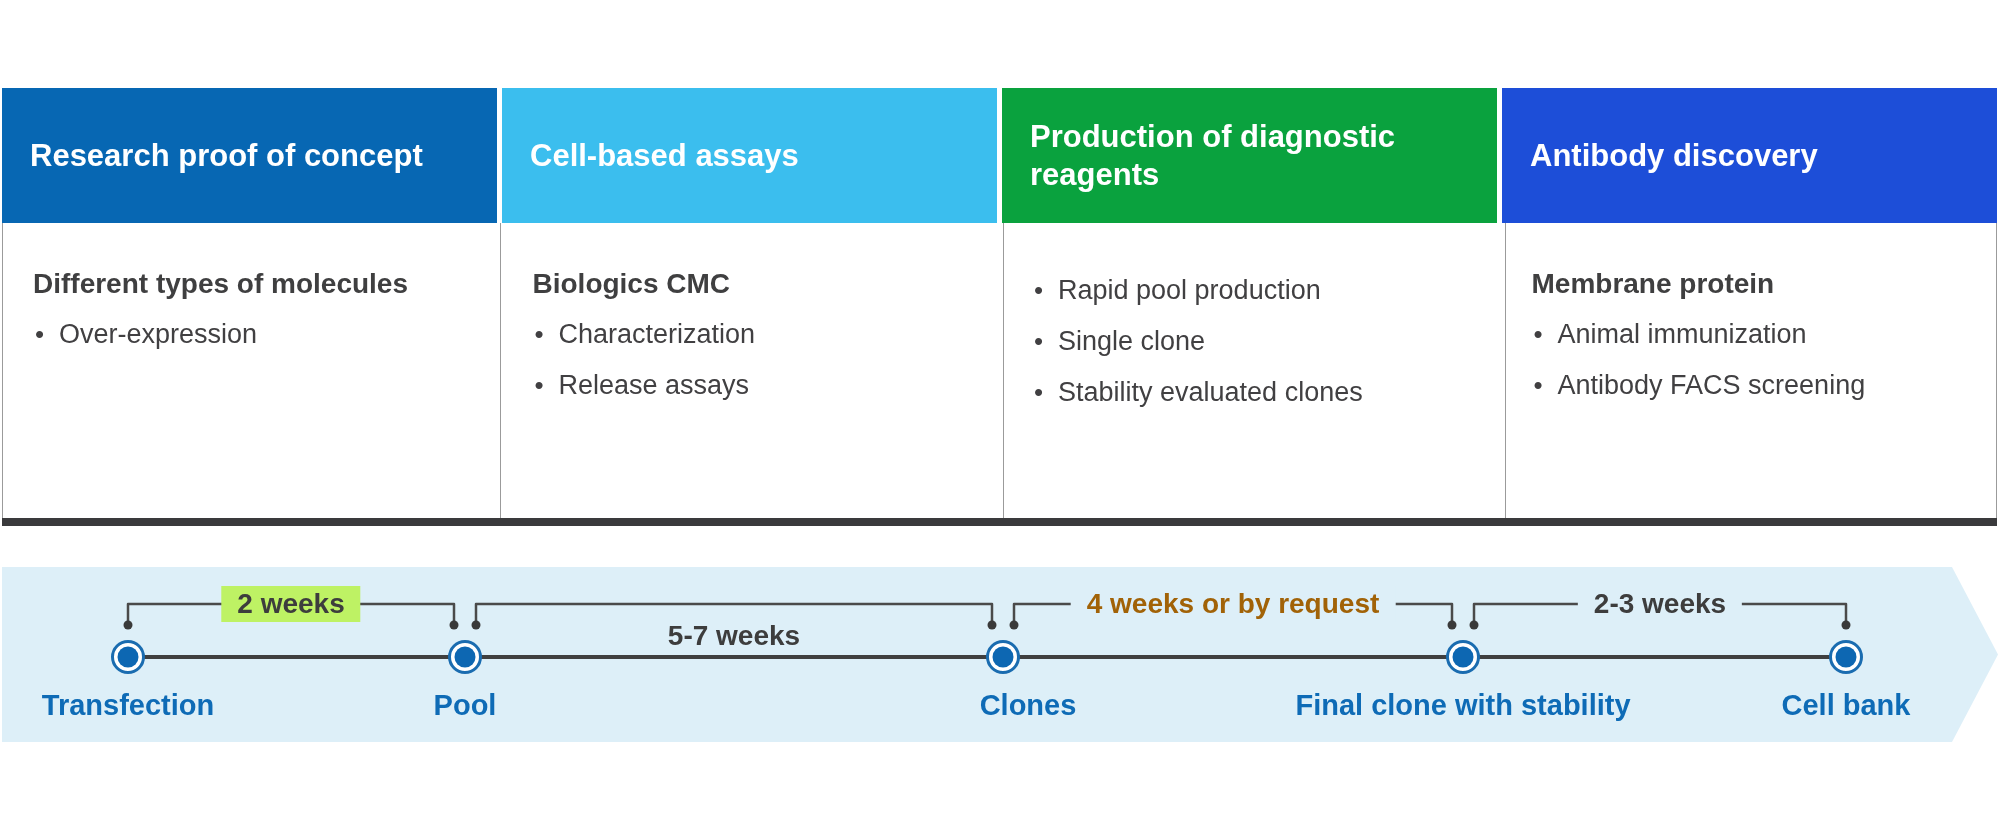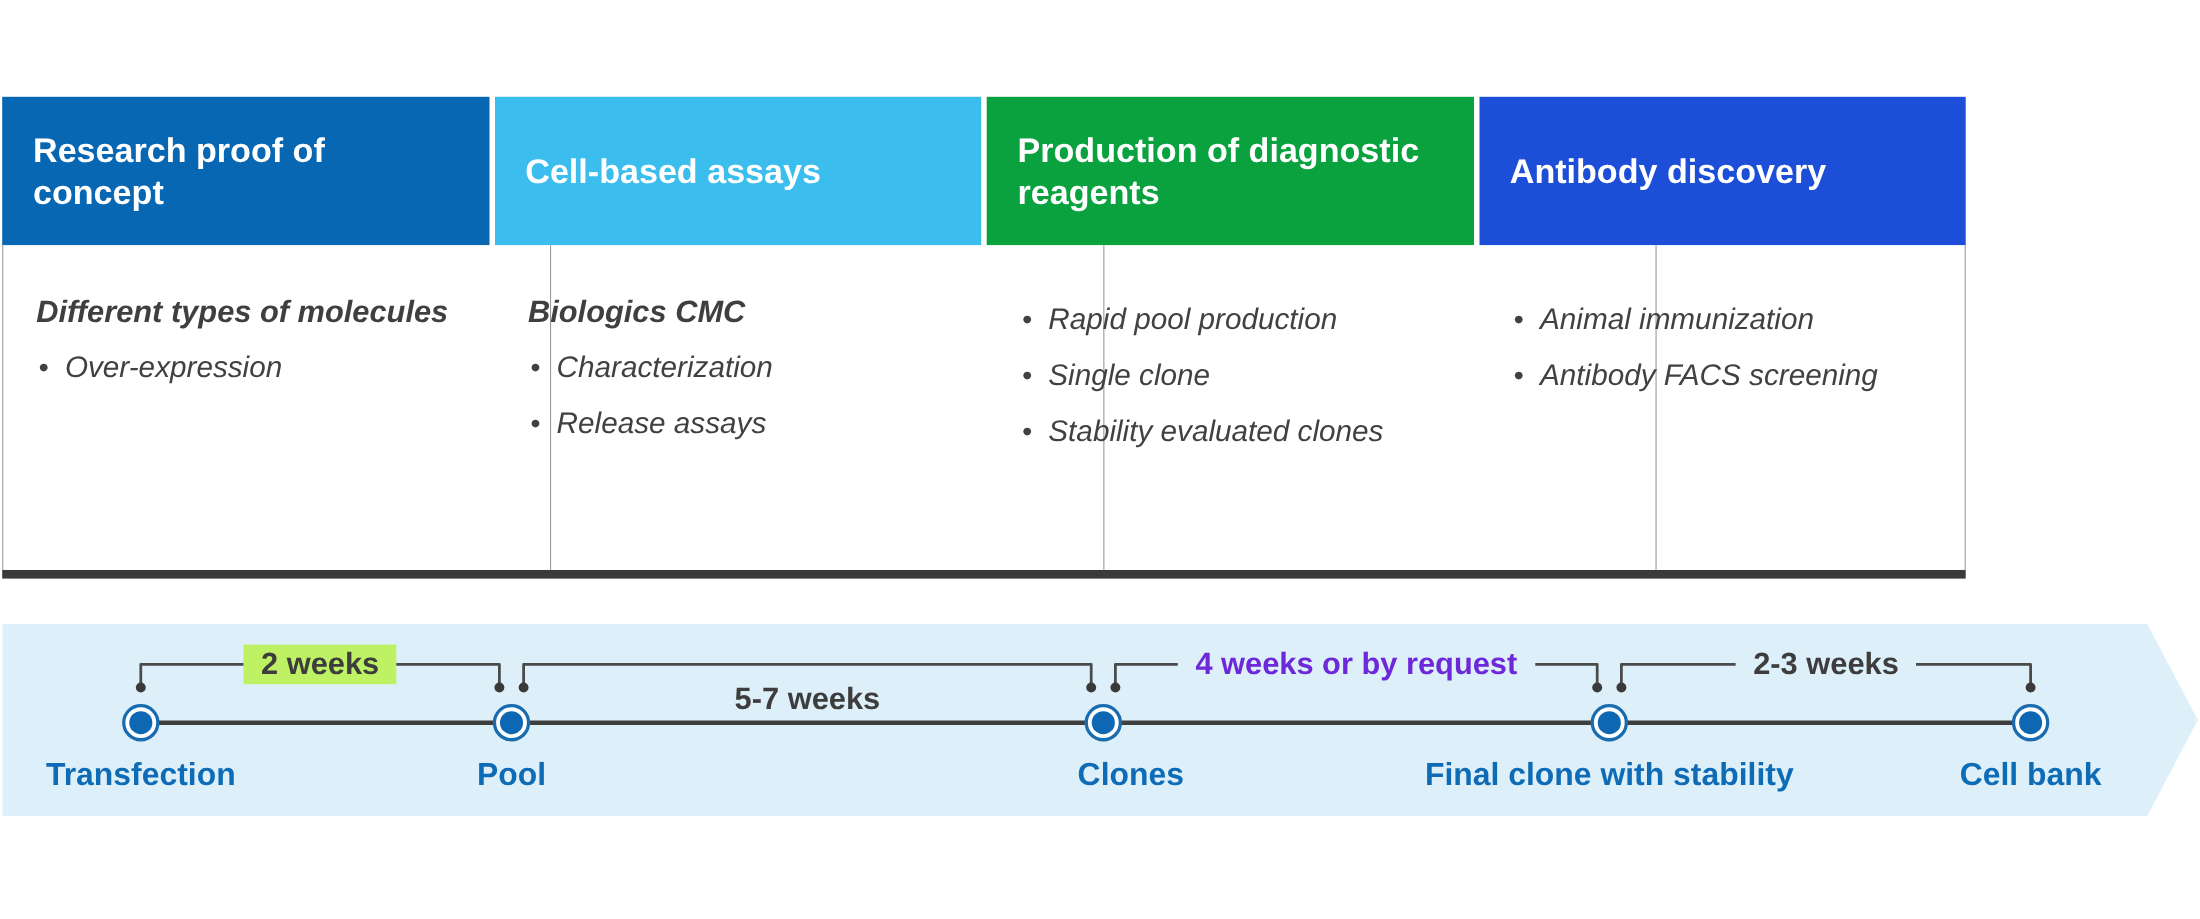--- a/index.html
+++ b/index.html
@@ -1,30 +1,30 @@
 <!DOCTYPE html>
 <html><head>
 <meta charset="utf-8">
 <style>
   html,body{margin:0;padding:0;background:#fff;}
   #canvas{
     position:relative;width:2000px;height:835px;background:#fff;overflow:hidden;
     font-family:"Liberation Sans","DejaVu Sans",sans-serif;
   }
   
-  #table{position:absolute;left:2px;top:88px;width:1785px;}
+  #table{position:absolute;left:2px;top:88px;width:1995px;}
   #headers-row{display:grid;grid-template-columns:repeat(4,1fr);column-gap:5px;height:135px;}
   .stage-header{
     display:flex;align-items:center;box-sizing:border-box;
     padding:0 28px;color:#ffffff;font-size:31px;font-weight:700;line-height:38px;
   }
   #bodies-row{position:relative;height:295px;background:#fff;
     border-left:1px solid #9b9b9b;border-right:1px solid #9b9b9b;}
   #bodies-grid{display:grid;grid-template-columns:repeat(4,1fr);column-gap:5px;height:100%;}
-  .stage-body{box-sizing:border-box;padding:42px 26px 0 30px;color:#414042;font-style:italic;}
+  .stage-body{box-sizing:border-box;padding:42px 26px 0 30px;color:#414042;}
   .stage-heading{font-size:28px;font-weight:700;line-height:38px;margin:0 0 6px 0;color:#3f3f40;}
   .stage-body ul{list-style:none;margin:0;padding:0;}
   .stage-body li{position:relative;font-size:27px;line-height:51px;padding-left:26px;white-space:nowrap;}
   .stage-body li::before{content:"\2022";position:absolute;left:2px;top:0;font-size:26px;color:#414042;}
   .sep{position:absolute;top:0;bottom:0;width:1px;background:#9b9b9b;}
   #bottom-bar{height:8px;background:#3a3a3c;}
   
   #band{position:absolute;left:2px;top:567px;width:1996px;height:175px;
     clip-path:polygon(0 0,1950px 0,100% 50%,1950px 100%,0 100%);}
   #tl-svg{position:absolute;left:0;top:0;}
@@ -75,20 +75,21 @@
             </ul>
           </div>
           <div class="stage-body">
             <ul>
               <li>Rapid pool production</li>
               <li>Single clone</li>
               <li>Stability evaluated clones</li>
             </ul>
           </div>
           <div class="stage-body">
+            <div class="stage-heading">Membrane protein</div>
             <ul>
               <li>Animal immunization</li>
               <li>Antibody FACS screening</li>
             </ul>
           </div>
         </div>
     </div>
     <div id="bottom-bar"></div>
   </div>
   <div id="band" style="background: rgb(221, 239, 248);">
@@ -112,21 +113,21 @@
         <circle cx="463" cy="90" r="10.5" fill="#0d67b2"></circle>
         <circle cx="1001" cy="90" r="15.5" fill="#ffffff" stroke="#1a6cb0" stroke-width="3"></circle>
         <circle cx="1001" cy="90" r="10.5" fill="#0d67b2"></circle>
         <circle cx="1461" cy="90" r="15.5" fill="#ffffff" stroke="#1a6cb0" stroke-width="3"></circle>
         <circle cx="1461" cy="90" r="10.5" fill="#0d67b2"></circle>
         <circle cx="1844" cy="90" r="15.5" fill="#ffffff" stroke="#1a6cb0" stroke-width="3"></circle>
         <circle cx="1844" cy="90" r="10.5" fill="#0d67b2"></circle>
       </svg>
       <div class="duration" style="left: 289px; background: #bef264; color: rgb(61, 61, 61);">2 weeks</div>
       <div class="duration" style="left: 732px; background: rgb(221, 239, 248); color: rgb(61, 61, 61); margin-top: 32px;">5-7 weeks</div>
-      <div class="duration" style="left: 1231px; background: rgb(221, 239, 248); color: #6d28d9;">4 weeks or by request</div>
+      <div class="duration" style="left: 1231px; background: rgb(221, 239, 248); color: #a16207;">4 weeks or by request</div>
       <div class="duration" style="left: 1658px; background: rgb(221, 239, 248); color: rgb(61, 61, 61); text-align: center;">2-3 weeks</div>
       <div class="node-label" style="left: 126px; color: rgb(14, 107, 182);">Transfection</div>
       <div class="node-label" style="left: 463px; color: rgb(14, 107, 182);">Pool</div>
       <div class="node-label" style="left: 1026px; color: rgb(14, 107, 182);">Clones</div>
       <div class="node-label" style="left: 1461px; color: rgb(14, 107, 182);">Final clone with stability</div>
       <div class="node-label" style="left: 1844px; color: rgb(14, 107, 182);">Cell bank</div>
     </div>
 </div>
 
 </body></html>

